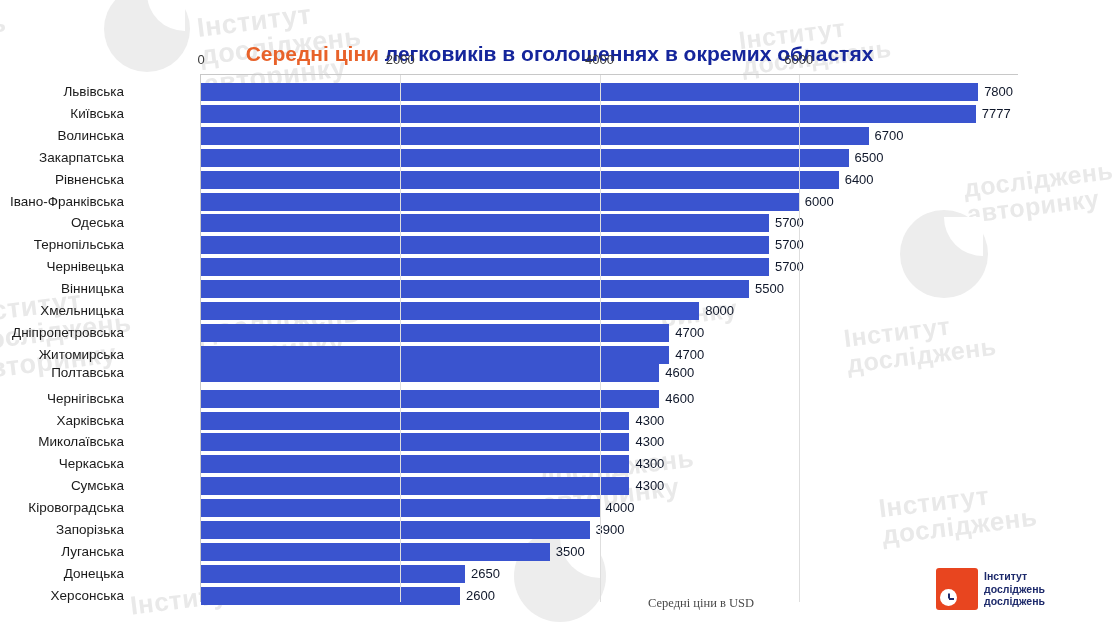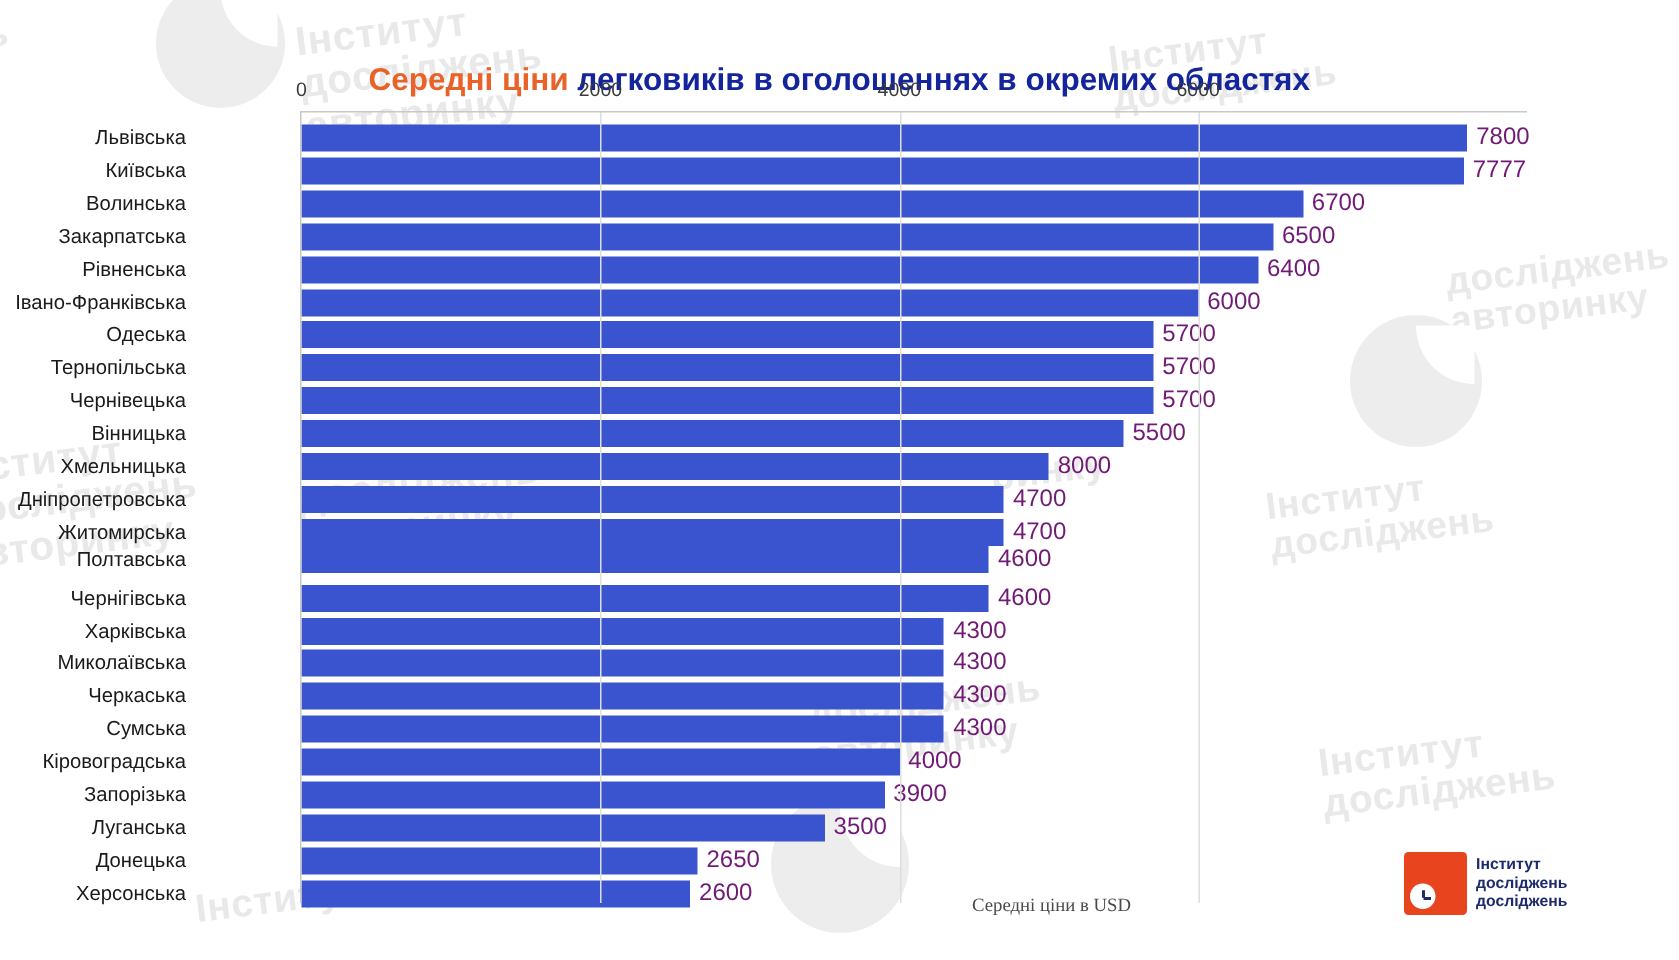--- a/index.html
+++ b/index.html
@@ -120,22 +120,22 @@
   }
   .bar {
     position: absolute;
     left: 201px;
     top: 1px;
     height: 18px;
     background: #3a54cf;
   }
   .bar-value {
     position: absolute;
-    font-size: 16px;
-    color: #701a75;
+    font-size: 13px;
+    color: #0f172a;
     line-height: 20px;
   }
 
   
   .footnote {
     position: absolute;
     left: 648px;
     top: 596px;
     font-size: 12.5px;
     color: #4a4a4a;

